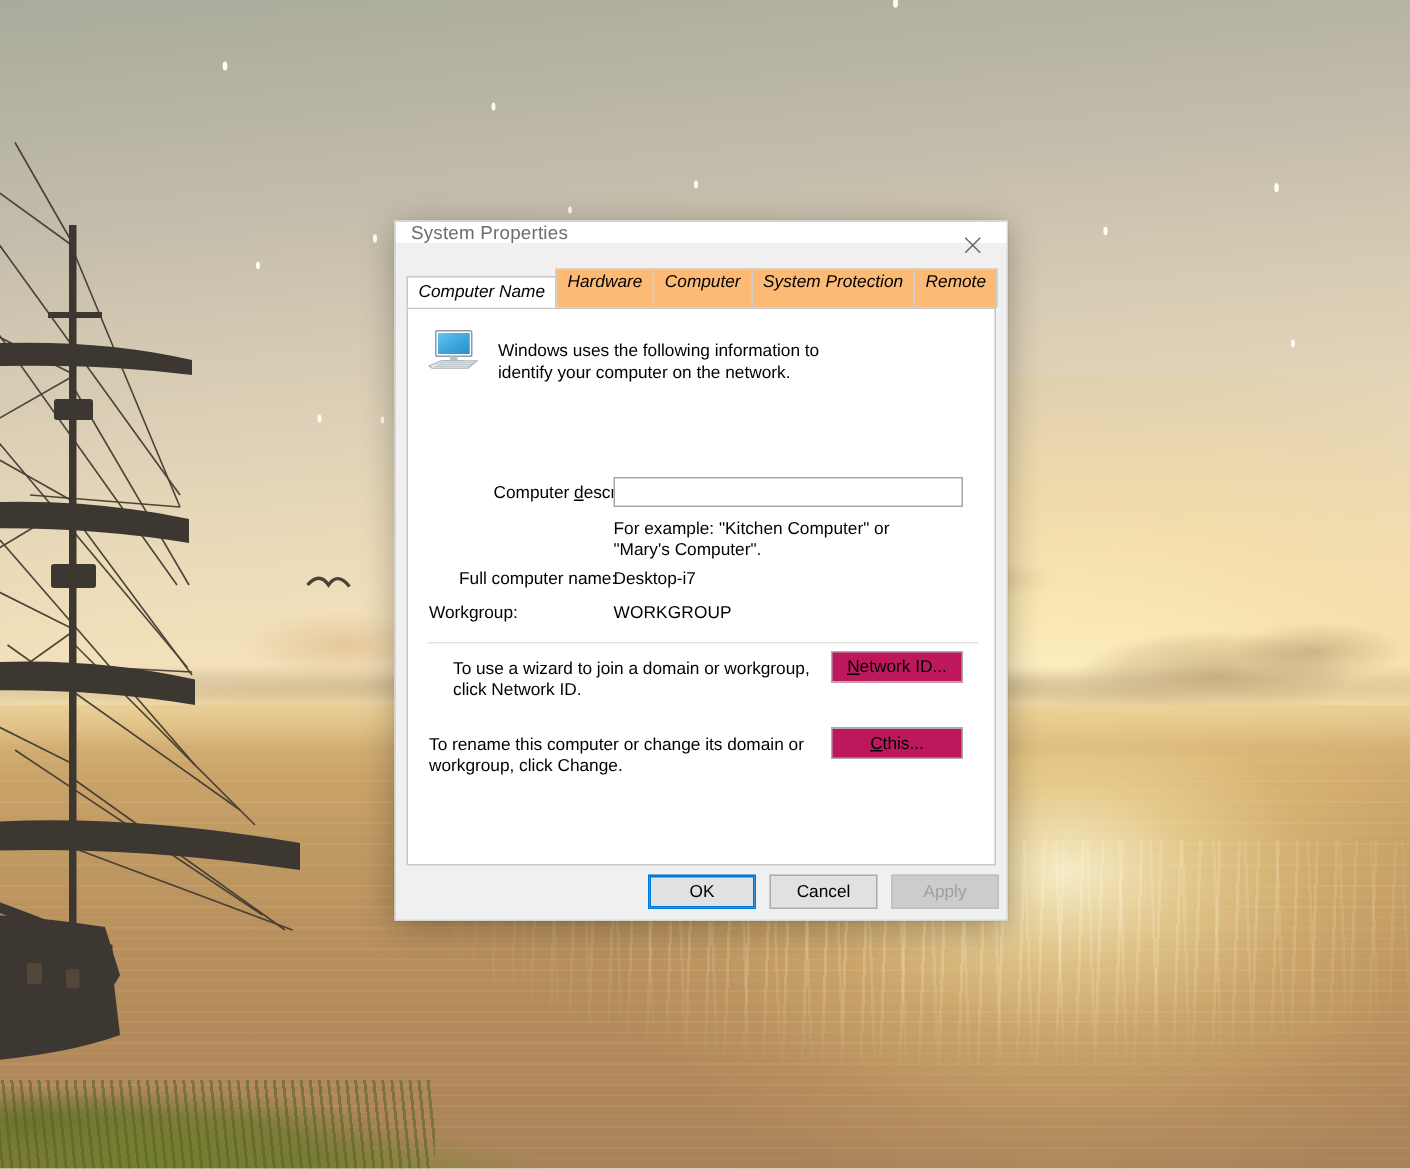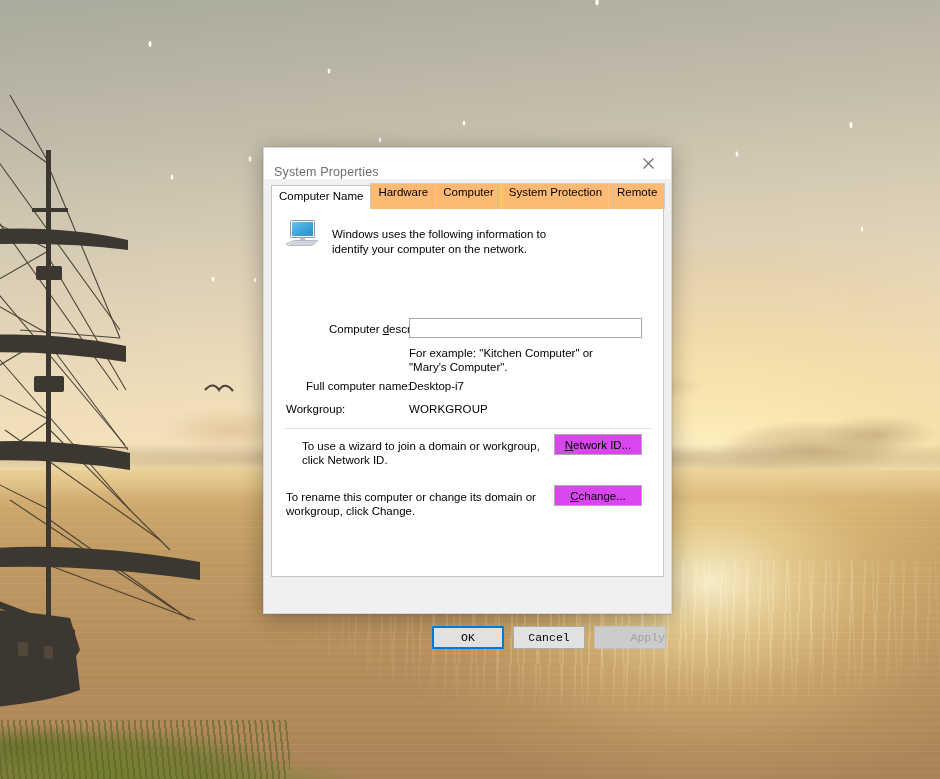--- a/index.html
+++ b/index.html
@@ -165,21 +165,21 @@
     left: 263px; top: 147px;
     width: 409px; height: 467px;
     background: #f0f0f0;
     border: 1px solid #d7d7d7;
     box-shadow: 0 4px 22px rgba(0,0,0,0.30), 0 0 2px rgba(0,0,0,0.18);
     font-family: "Liberation Sans", sans-serif;
     box-sizing: border-box;
   }
   #titlebar {
     position: relative;
-    height: 31px;
+    height: 14px;
     background: #ffffff;
     display: flex;
     align-items: flex-end;
   }
   #title-text {
     margin-left: 10px;
     font-size: 12.5px;
     color: #6d6d6d;
     letter-spacing: 0.15px;
   }
@@ -190,22 +190,23 @@
     display: flex; align-items: center; justify-content: center;
     cursor: default;
   }
 
   
   #tabstrip {
     position: absolute;
     left: 7px; top: 38px;
     height: 19px;
     display: flex;
-    align-items: center;
+    align-items: flex-end;
     z-index: 3;
+    font-style: italic;
   }
   .tab {
     height: 26px;
     line-height: 17px;
     padding: 0 7px;
     font-size: 11.5px;
     color: #000;
     background: #fdba74;
     border: 1px solid #cfcfcf;
     border-bottom: none;
@@ -284,62 +285,60 @@
     background: #e2e2e2;
   }
 
   .action-block { position: absolute; font-size: 11.5px; line-height: 14px; color: #000; width: 258px; }
   #act1 { left: 14px; top: 233px; margin-left: 16px; }
   #act2 { left: 14px; top: 284px; }
 
   .push-button {
     position: absolute;
     width: 88px; height: 21px;
-    background: #d946ef;
+    background: #be185d;
     border: 1px solid #adadad;
     font-family: "Liberation Sans", sans-serif;
     font-size: 11.5px;
     color: #000;
     box-sizing: border-box;
     cursor: default;
     padding: 0;
   }
   #btn-networkid { left: 282px; top: 228px; }
   #btn-change    { left: 282px; top: 279px; }
 
   
   #footer { position: absolute; left: 0; bottom: 0; width: 100%; height: 38px; }
   .foot-button {
     position: absolute;
     top: 0;
     width: 72px; height: 23px;
-    font-family: Liberation Mono, monospace;
+    font-family: Liberation Sans, sans-serif;
     font-size: 11.5px;
     background: #e1e1e1;
     border: 1px solid #adadad;
     color: #000;
     box-sizing: border-box;
     cursor: default;
     padding: 0;
-    margin-top: 43px;
   }
   #btn-ok {
     left: 168px;
     background: #e1e1e1;
     border: 1px solid #0078d7;
     outline: 1px solid #0078d7;
     outline-offset: -2px;
   }
   #btn-cancel { left: 249px; }
   #btn-apply {
     left: 330px;
     background: #cccccc;
     border: 1px solid #bfbfbf;
     color: #a0a0a0;
-    text-align: right;
   }
   #footer-inner { position: relative; width: 100%; height: 100%; }
   .foot-wrap { position: absolute; left: 0; top: 8px; width: 100%; height: 23px; }
 
   .underline { text-decoration: underline; }
 </style>
 </head>
 <body>
 
 <div id="desktop">
@@ -492,21 +491,21 @@
 
       <div class="field-row" id="lbl-work">Workgroup:</div>
       <div id="val-work">WORKGROUP</div>
 
       <div id="sep-line"></div>
 
       <div class="action-block" id="act1">To use a wizard to join a domain or workgroup, click Network ID.</div>
       <button class="push-button" id="btn-networkid"><span class="underline">N</span><span>etwork ID...</span></button>
 
       <div class="action-block" id="act2">To rename this computer or change its domain or workgroup, click Change.</div>
-      <button class="push-button" id="btn-change"><span class="underline">C</span><span>change...</span></button>
+      <button class="push-button" id="btn-change"><span class="underline">C</span><span>this...</span></button>
 
     </div>
 
     <div id="footer">
       <div id="footer-inner">
         <div class="foot-wrap">
           <button class="foot-button" id="btn-ok">OK</button>
           <button class="foot-button" id="btn-cancel">Cancel</button>
           <button class="foot-button" id="btn-apply" disabled="">Apply</button>
         </div>

